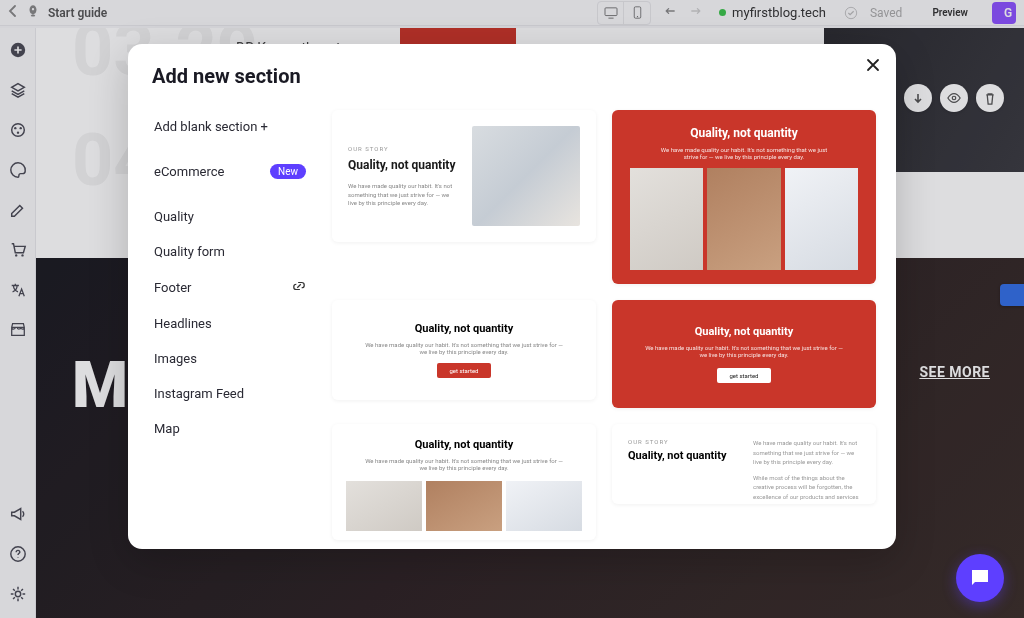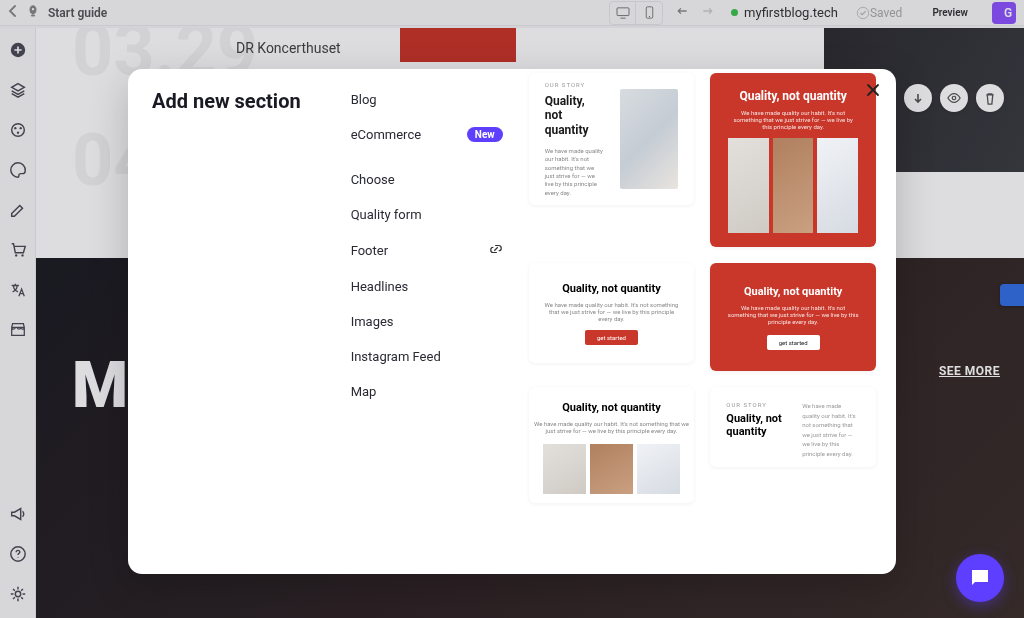--- a/index.html
+++ b/index.html
@@ -29,21 +29,21 @@
     .back-arrow { color: #888; cursor: pointer; }
     .rocket-icon { color: #888; }
     .toolbar-right { margin-left: auto; display: flex; align-items: center; gap: 4px; }
     .device-group { display: flex; border: 1px solid #e5e5e8; border-radius: 4px; margin-right: 8px; }
     .device-btn { width: 26px; height: 22px; display: flex; align-items: center; justify-content: center; color: #888; cursor: pointer; }
     .device-btn:first-child { border-right: 1px solid #e5e5e8; }
     .undo-redo { display: flex; gap: 8px; margin-right: 12px; color: #888; }
     .undo-redo span:last-child { color: #ccc; }
     .domain-chip { display: flex; align-items: center; gap: 6px; font-size: 13px; color: #333; margin-right: 14px; }
     .domain-dot { width: 7px; height: 7px; background: #3bc24b; border-radius: 50%; }
-    .saved-chip { display: flex; align-items: center; gap: 0; color: #aaa; font-size: 12px; margin-right: 14px; }
+    .saved-chip { display: flex; align-items: center; gap: 12px; color: #aaa; font-size: 12px; margin-right: 14px; }
     .preview-btn { padding: 4px 12px; font-size: 10px; font-weight: 600; color: #333; cursor: pointer; margin-right: 8px; }
     .go-btn { background: #8c52ff; color: white; padding: 4px 12px; font-size: 12px; font-weight: 600; border-radius: 4px; cursor: pointer; width: 14px; overflow: hidden; }
 
     
     .left-sidebar {
       position: absolute;
       top: 28px; left: 0; bottom: 0;
       width: 36px;
       background: #f8f8fa;
       border-right: 1px solid #e8e8eb;
@@ -68,42 +68,42 @@
     .bg-upper { position: absolute; top: 0; left: 0; right: 0; height: 230px; background: #fff; }
     .bg-num { position: absolute; font-size: 72px; font-weight: 700; color: #f2f2f2; left: 36px; }
     .bg-num1 { top: -20px; color: #f2f2f2; }
     .bg-venue { position: absolute; left: 200px; top: 12px; font-size: 14px; color: #444; }
     .bg-red-block { position: absolute; left: 364px; top: -6px; width: 116px; height: 40px; background: #c93327; }
     .bg-image-right { position: absolute; right: 0; top: -6px; width: 200px; height: 150px; background: linear-gradient(120deg,#2a2a2f,#3a3a40); }
     .circle-group { position: absolute; right: 20px; top: 56px; display: flex; gap: 8px; }
     .circle { width: 28px; height: 28px; border-radius: 50%; background: #fff; box-shadow: 0 1px 3px rgba(0,0,0,.15); display: flex; align-items: center; justify-content: center; color: #555; font-size: 14px; }
     .bg-lower { position: absolute; top: 230px; left: 0; right: 0; bottom: 0; background: linear-gradient(135deg,#1a1a20 0%, #2d2224 50%, #3a2d28 100%); }
     .bg-m { position: absolute; left: 36px; top: 320px; font-size: 64px; font-weight: 900; color: #fff; }
-    .see-more { position: absolute; right: 24px; top: 336px; color: #fff; font-size: 12px; font-weight: 700; text-decoration: underline; letter-spacing: .5px; }
+    .see-more { position: absolute; right: 34px; top: 336px; color: #fff; font-size: 14px; font-weight: 700; text-decoration: underline; letter-spacing: .5px; }
     .blue-tab { position: absolute; right: 0; top: 256px; width: 24px; height: 22px; background: #336fe5; border-radius: 4px 0 0 4px; box-shadow: 0 1px 3px rgba(0,0,0,.3); }
 
     
     .overlay {
       position: absolute;
       inset: 0;
       background: rgba(30,30,40,0.15);
       z-index: 10;
       display: flex;
       justify-content: center;
     }
     .modal {
       position: relative;
-      margin-top: 69px;
+      margin-top: 44px;
       width: 768px;
       height: 505px;
       background: #fff;
       border-radius: 14px;
       box-shadow: 0 12px 40px rgba(0,0,0,0.2);
       display: flex;
-      flex-direction: row;
+      flex-direction: column;
       overflow: hidden;
     }
     .modal-header { padding: 20px 24px 10px 24px; }
     .modal-title { font-size: 20px; font-weight: 700; color: #1a1a24; margin-bottom: 8px; }
     .modal-subtitle { font-size: 13px; color: #9a9aa6; }
     .modal-close { position: absolute; top: 14px; right: 16px; font-size: 16px; color: #333; cursor: pointer; background: none; border: none; }
 
     .modal-body { flex: 1; display: flex; overflow: hidden; }
     .category-list {
       width: 200px;
@@ -118,21 +118,21 @@
       font-size: 13px;
       color: #2a2a34;
       border-radius: 8px;
       cursor: pointer;
       display: flex;
       align-items: center;
       justify-content: space-between;
     }
     .cat-item.active { background: #ebe8f9; }
     .cat-spacer { height: 8px; }
-    .new-badge { background: #5e3fff; color: #fff; font-size: 10px; padding: 2px 8px; border-radius: 10px; font-weight: 700; }
+    .new-badge { background: #5e3fff; color: #fff; font-size: 10px; padding: 2px 8px; border-radius: 10px; font-weight: 400; }
     .link-icon { color: #2a2a34; }
 
     .templates {
       flex: 1;
       padding: 4px 20px 20px 4px;
       display: grid;
       grid-template-columns: 1fr 1fr;
       gap: 16px;
       grid-auto-rows: min-content;
       overflow-y: auto;
@@ -374,31 +374,31 @@
     <button class="modal-close">
       <svg width="14" height="14" viewBox="0 0 14 14">
           <path d="M2 2l10 10M12 2L2 12" stroke="#222" stroke-width="1.8" stroke-linecap="round"></path>
         </svg>
     </button>
     <div class="modal-header">
       <div class="modal-title">Add new section</div>
     </div>
     <div class="modal-body">
       <div class="category-list">
+        <div class="cat-item">
+            <span>Add blank section +</span>
+          </div>
         <div class="cat-spacer"></div>
-        <div class="cat-item">
-            <span>Blog</span>
-          </div>
         <div class="cat-item">
           <span>eCommerce</span>
           <span class="new-badge">New</span>
         </div>
         <div class="cat-spacer"></div>
         <div class="cat-item">
-            <span>Choose</span>
+            <span>Quality</span>
           </div>
         <div class="cat-item">
             <span>Quality form</span>
           </div>
         <div class="cat-item">
           <span>Footer</span>
           <span class="link-icon"><svg width="14" height="14" viewBox="0 0 16 16">
                 <path d="M6 10l4-4M7 4h4a3 3 0 010 6M9 12H5a3 3 0 010-6" stroke="#333" fill="none" stroke-width="1.4"></path>
               </svg></span>
         </div>

